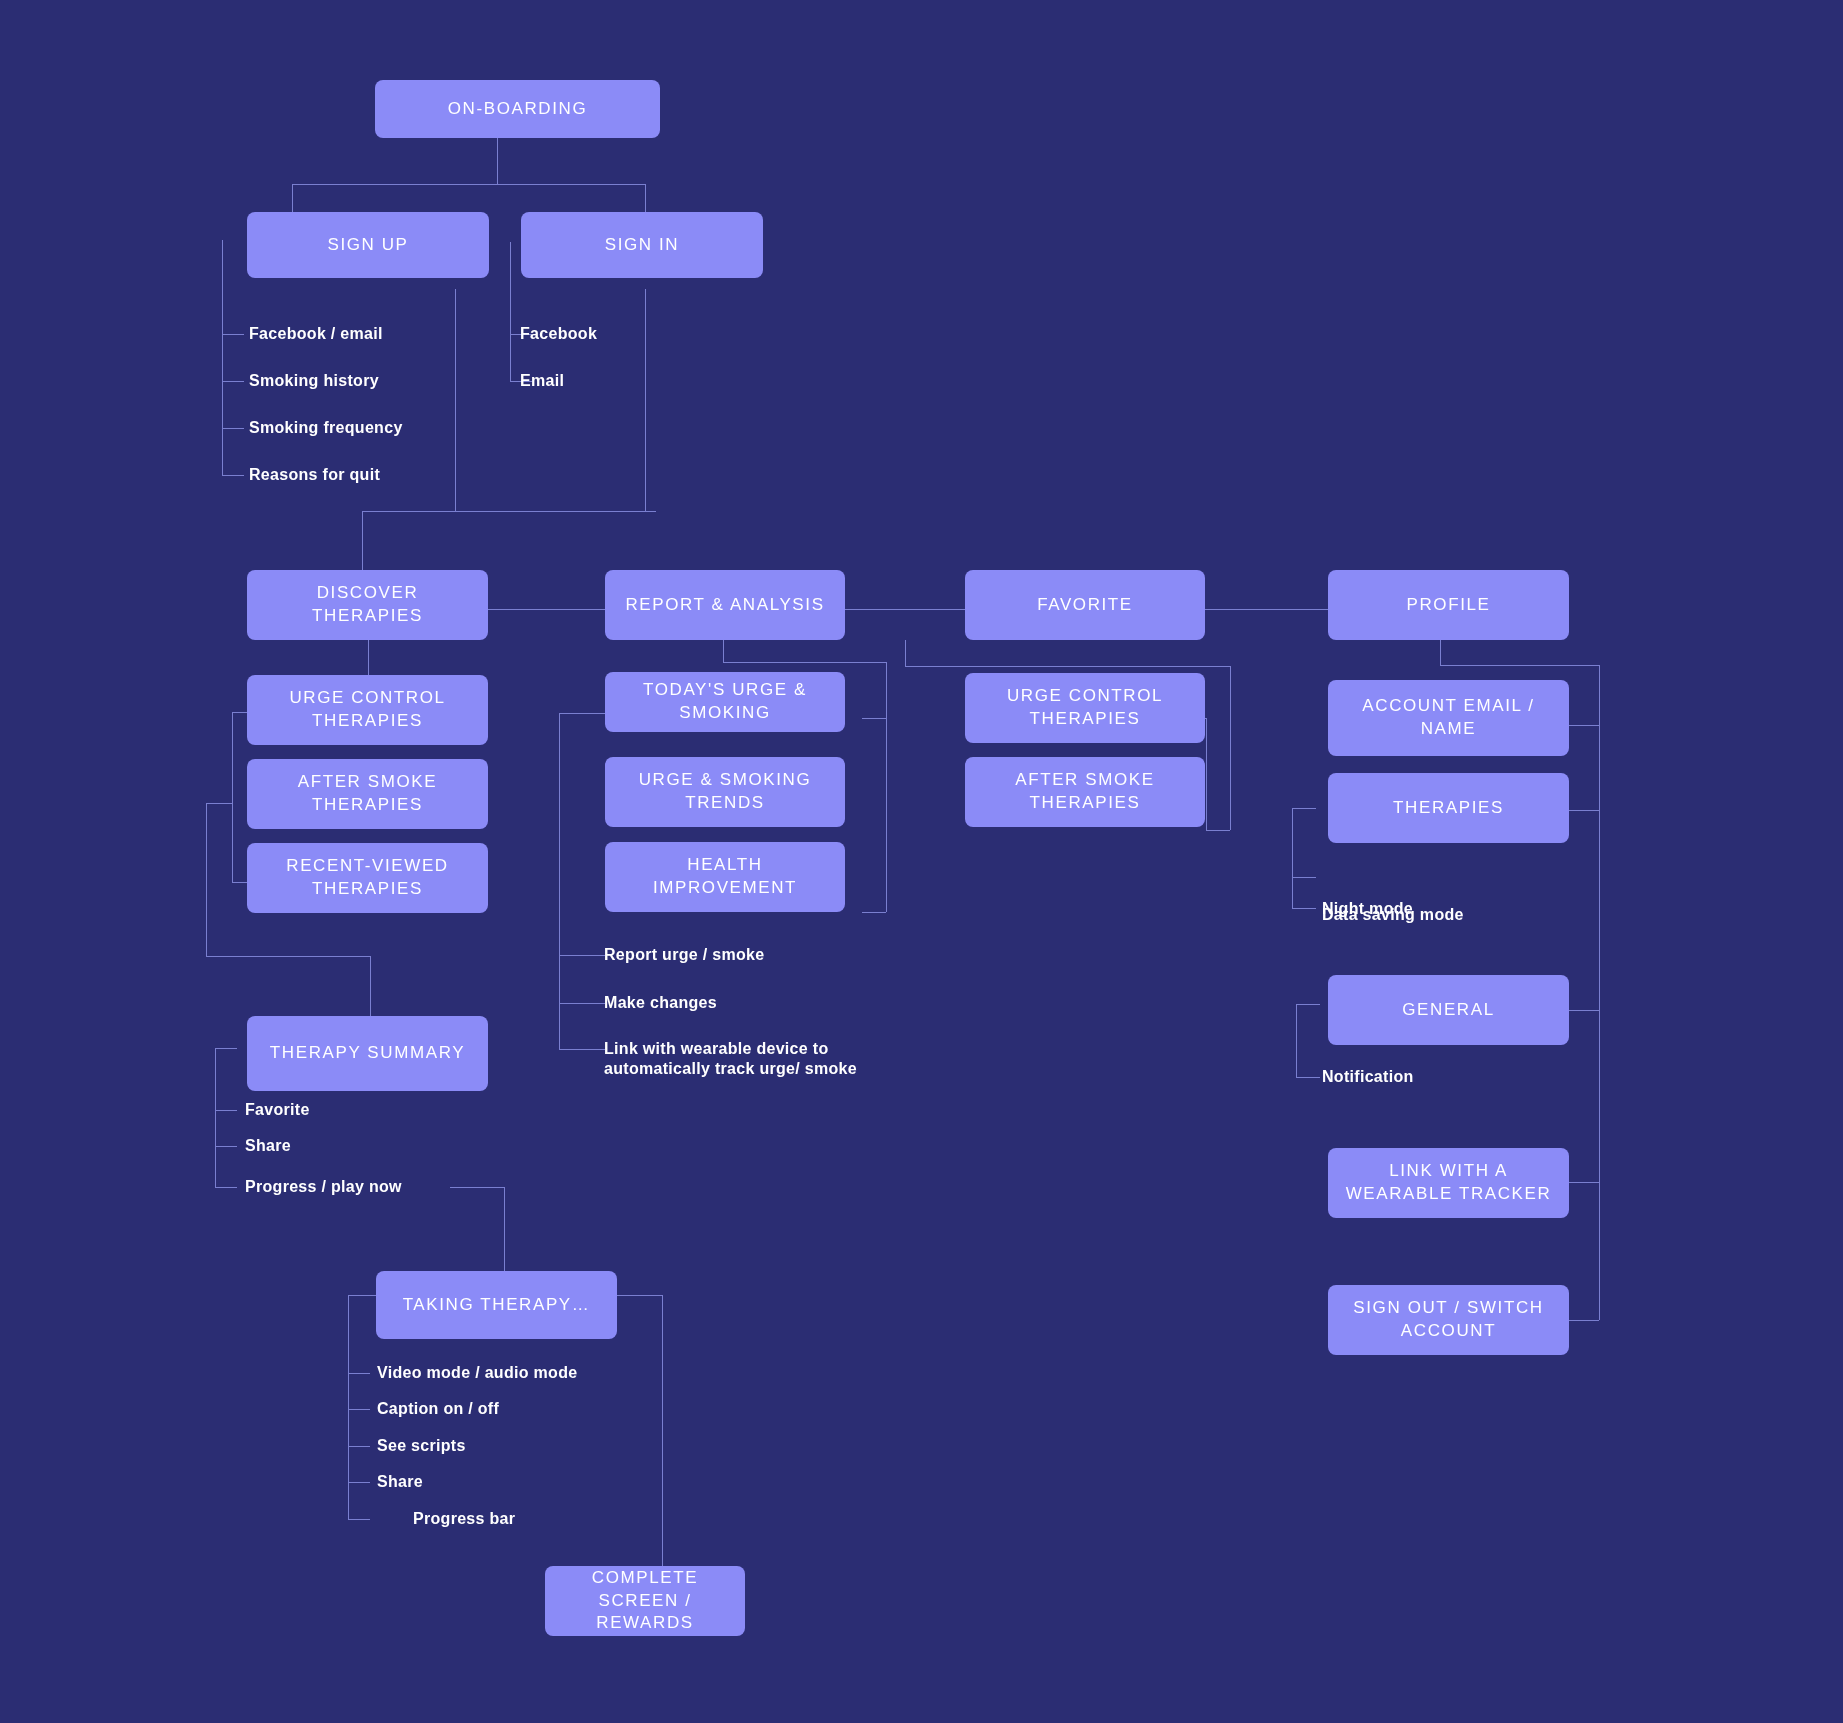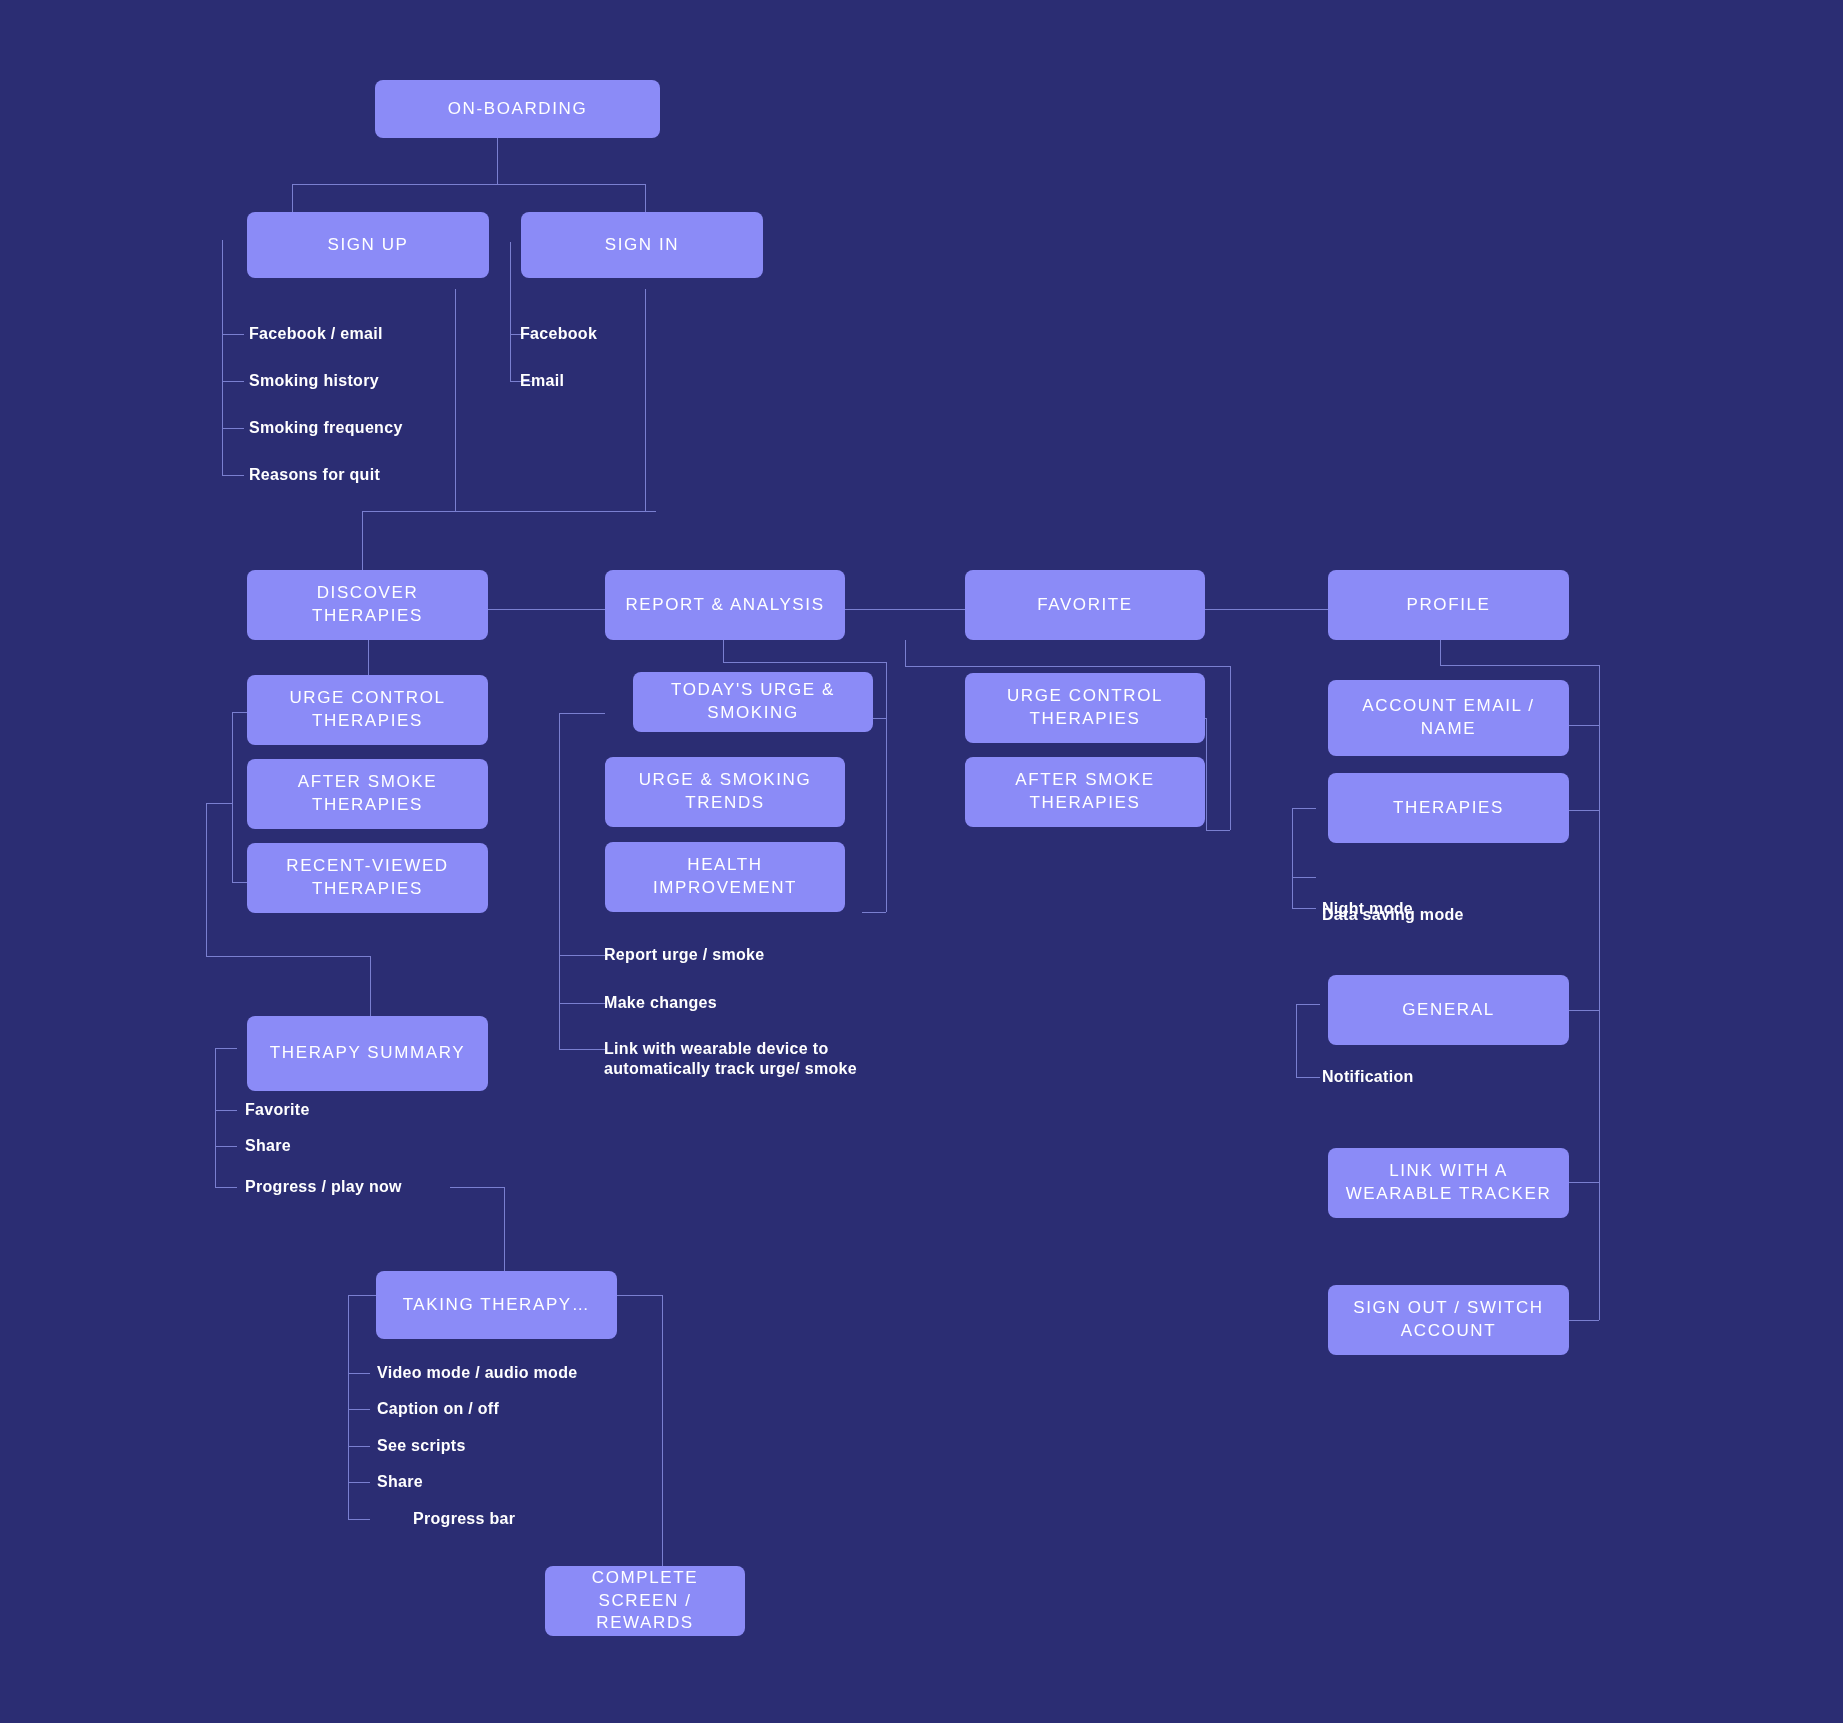--- a/index.html
+++ b/index.html
@@ -166,21 +166,21 @@
 
   <div class="node" style="left: 247px; top: 675px; width: 241px; height: 70px; white-space: pre-line;">URGE CONTROL
 THERAPIES</div>
 
   <div class="node" style="left: 247px; top: 759px; width: 241px; height: 70px; white-space: pre-line;">AFTER SMOKE
 THERAPIES</div>
 
   <div class="node" style="left: 247px; top: 843px; width: 241px; height: 70px; white-space: pre-line;">RECENT-VIEWED
 THERAPIES</div>
 
-  <div class="node" style="left: 605px; top: 672px; width: 240px; height: 60px; white-space: pre-line; margin-left: 28px;">TODAY'S URGE &amp;
+  <div class="node" style="left: 605px; top: 672px; width: 240px; height: 60px; white-space: pre-line;">TODAY'S URGE &amp;
 SMOKING</div>
 
   <div class="node" style="left: 605px; top: 757px; width: 240px; height: 70px; white-space: pre-line;">URGE &amp; SMOKING
 TRENDS</div>
 
   <div class="node" style="left: 605px; top: 842px; width: 240px; height: 70px; white-space: pre-line;">HEALTH
 IMPROVEMENT</div>
 
   <div class="node" style="left: 965px; top: 673px; width: 240px; height: 70px; white-space: pre-line;">URGE CONTROL
 THERAPIES</div>

